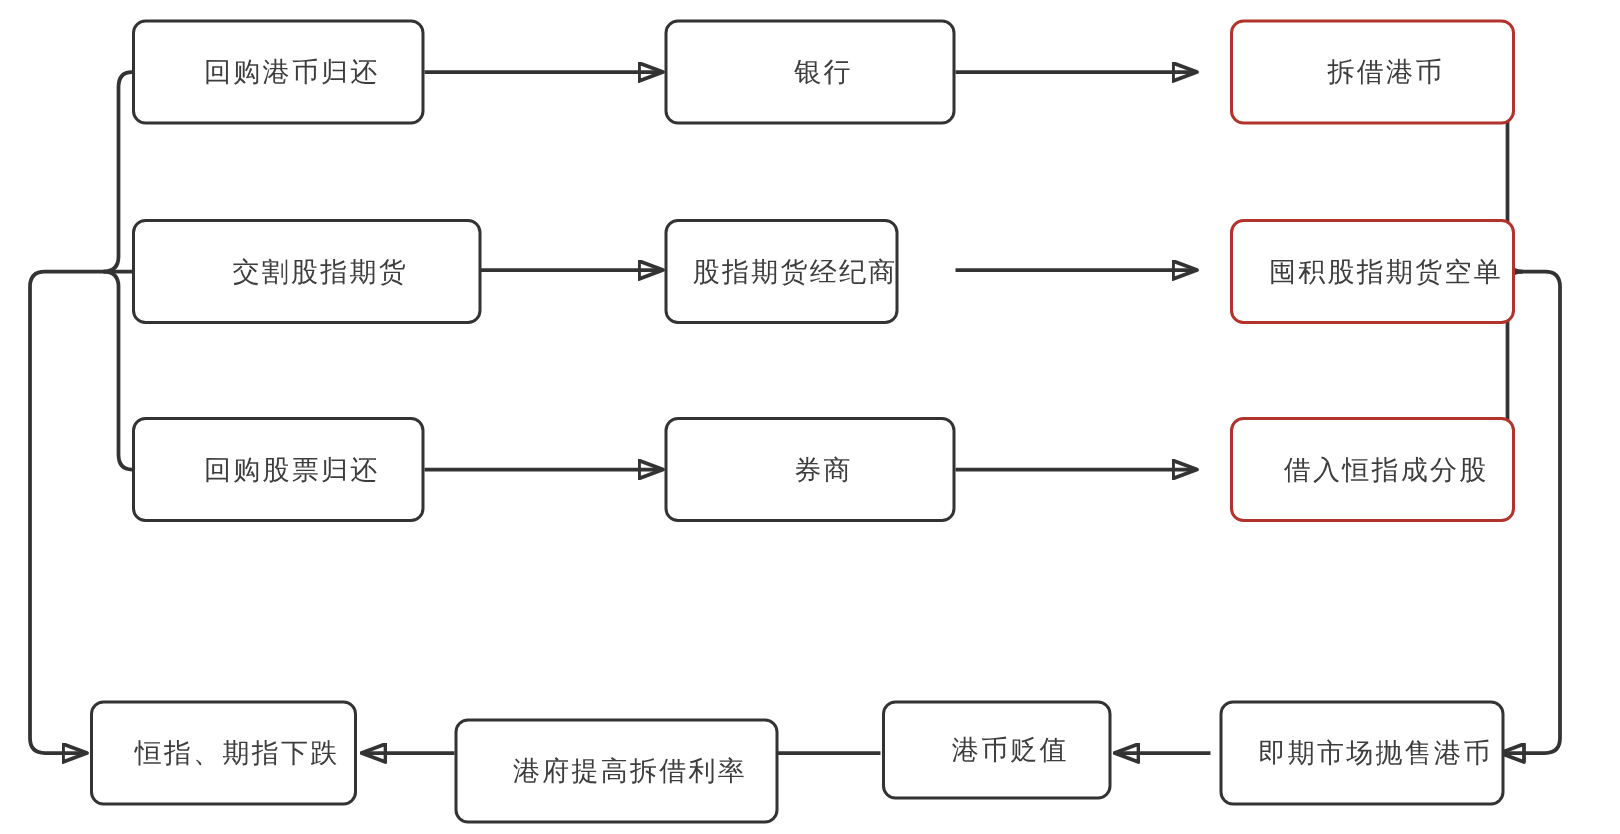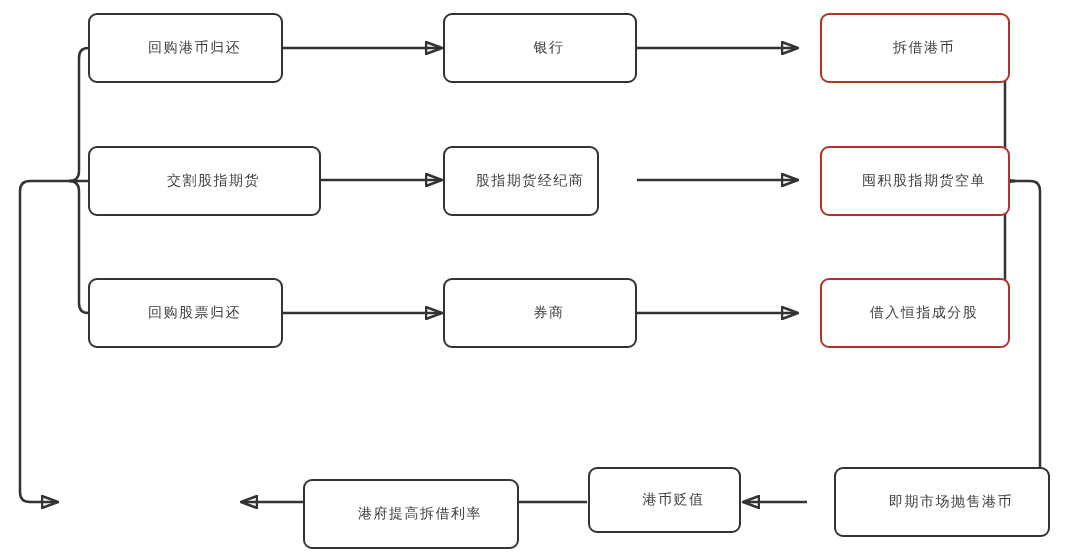--- a/index.html
+++ b/index.html
@@ -26,21 +26,21 @@
     stroke-width:2.5;
     stroke-linejoin:round;
   }
   .node{
     position:absolute;
     box-sizing:border-box;
     display:flex;align-items:center;justify-content:center;
     background:#ffffff;
     border:2.5px solid var(--node-border);
     border-radius:9px;
-    font-size:14px;
+    font-size:18px;
     font-weight:500;
     color:var(--text);
     letter-spacing:1.5px;
     text-align:center;
     white-space:nowrap;
     padding-left:18px;
   }
   .node.highlight{
     border-color:var(--highlight-border);
     margin-left:20px;
@@ -85,17 +85,18 @@
   <div class="node highlight" style="left:800px;top:13px;width:190px;height:70px">拆借港币</div>
 
   <div class="node" style="left:88px;top:146px;width:233px;height:70px">交割股指期货</div>
   <div class="node" style="left:443px;top:146px;width:156px;height:70px">股指期货经纪商</div>
   <div class="node highlight" style="left:800px;top:146px;width:190px;height:70px">囤积股指期货空单</div>
 
   <div class="node" style="left:88px;top:278px;width:195px;height:70px">回购股票归还</div>
   <div class="node" style="left:443px;top:278px;width:194px;height:70px">券商</div>
   <div class="node highlight" style="left:800px;top:278px;width:190px;height:70px">借入恒指成分股</div>
 
+  <div class="node" style="left:60px;top:467px;width:178px;height:70px">恒指、期指下跌</div>
   <div class="node" style="left:303px;top:479px;width:216px;height:70px">港府提高拆借利率</div>
   <div class="node" style="left:588px;top:467px;width:153px;height:66px">港币贬值</div>
-  <div class="node" style="left:834px;top:467px;width:216px;height:70px">即期市场抛售港币</div>
+  <div class="node" style="left:813px;top:467px;width:190px;height:70px">即期市场抛售港币</div>
 
 </div>
 
 </body></html>

